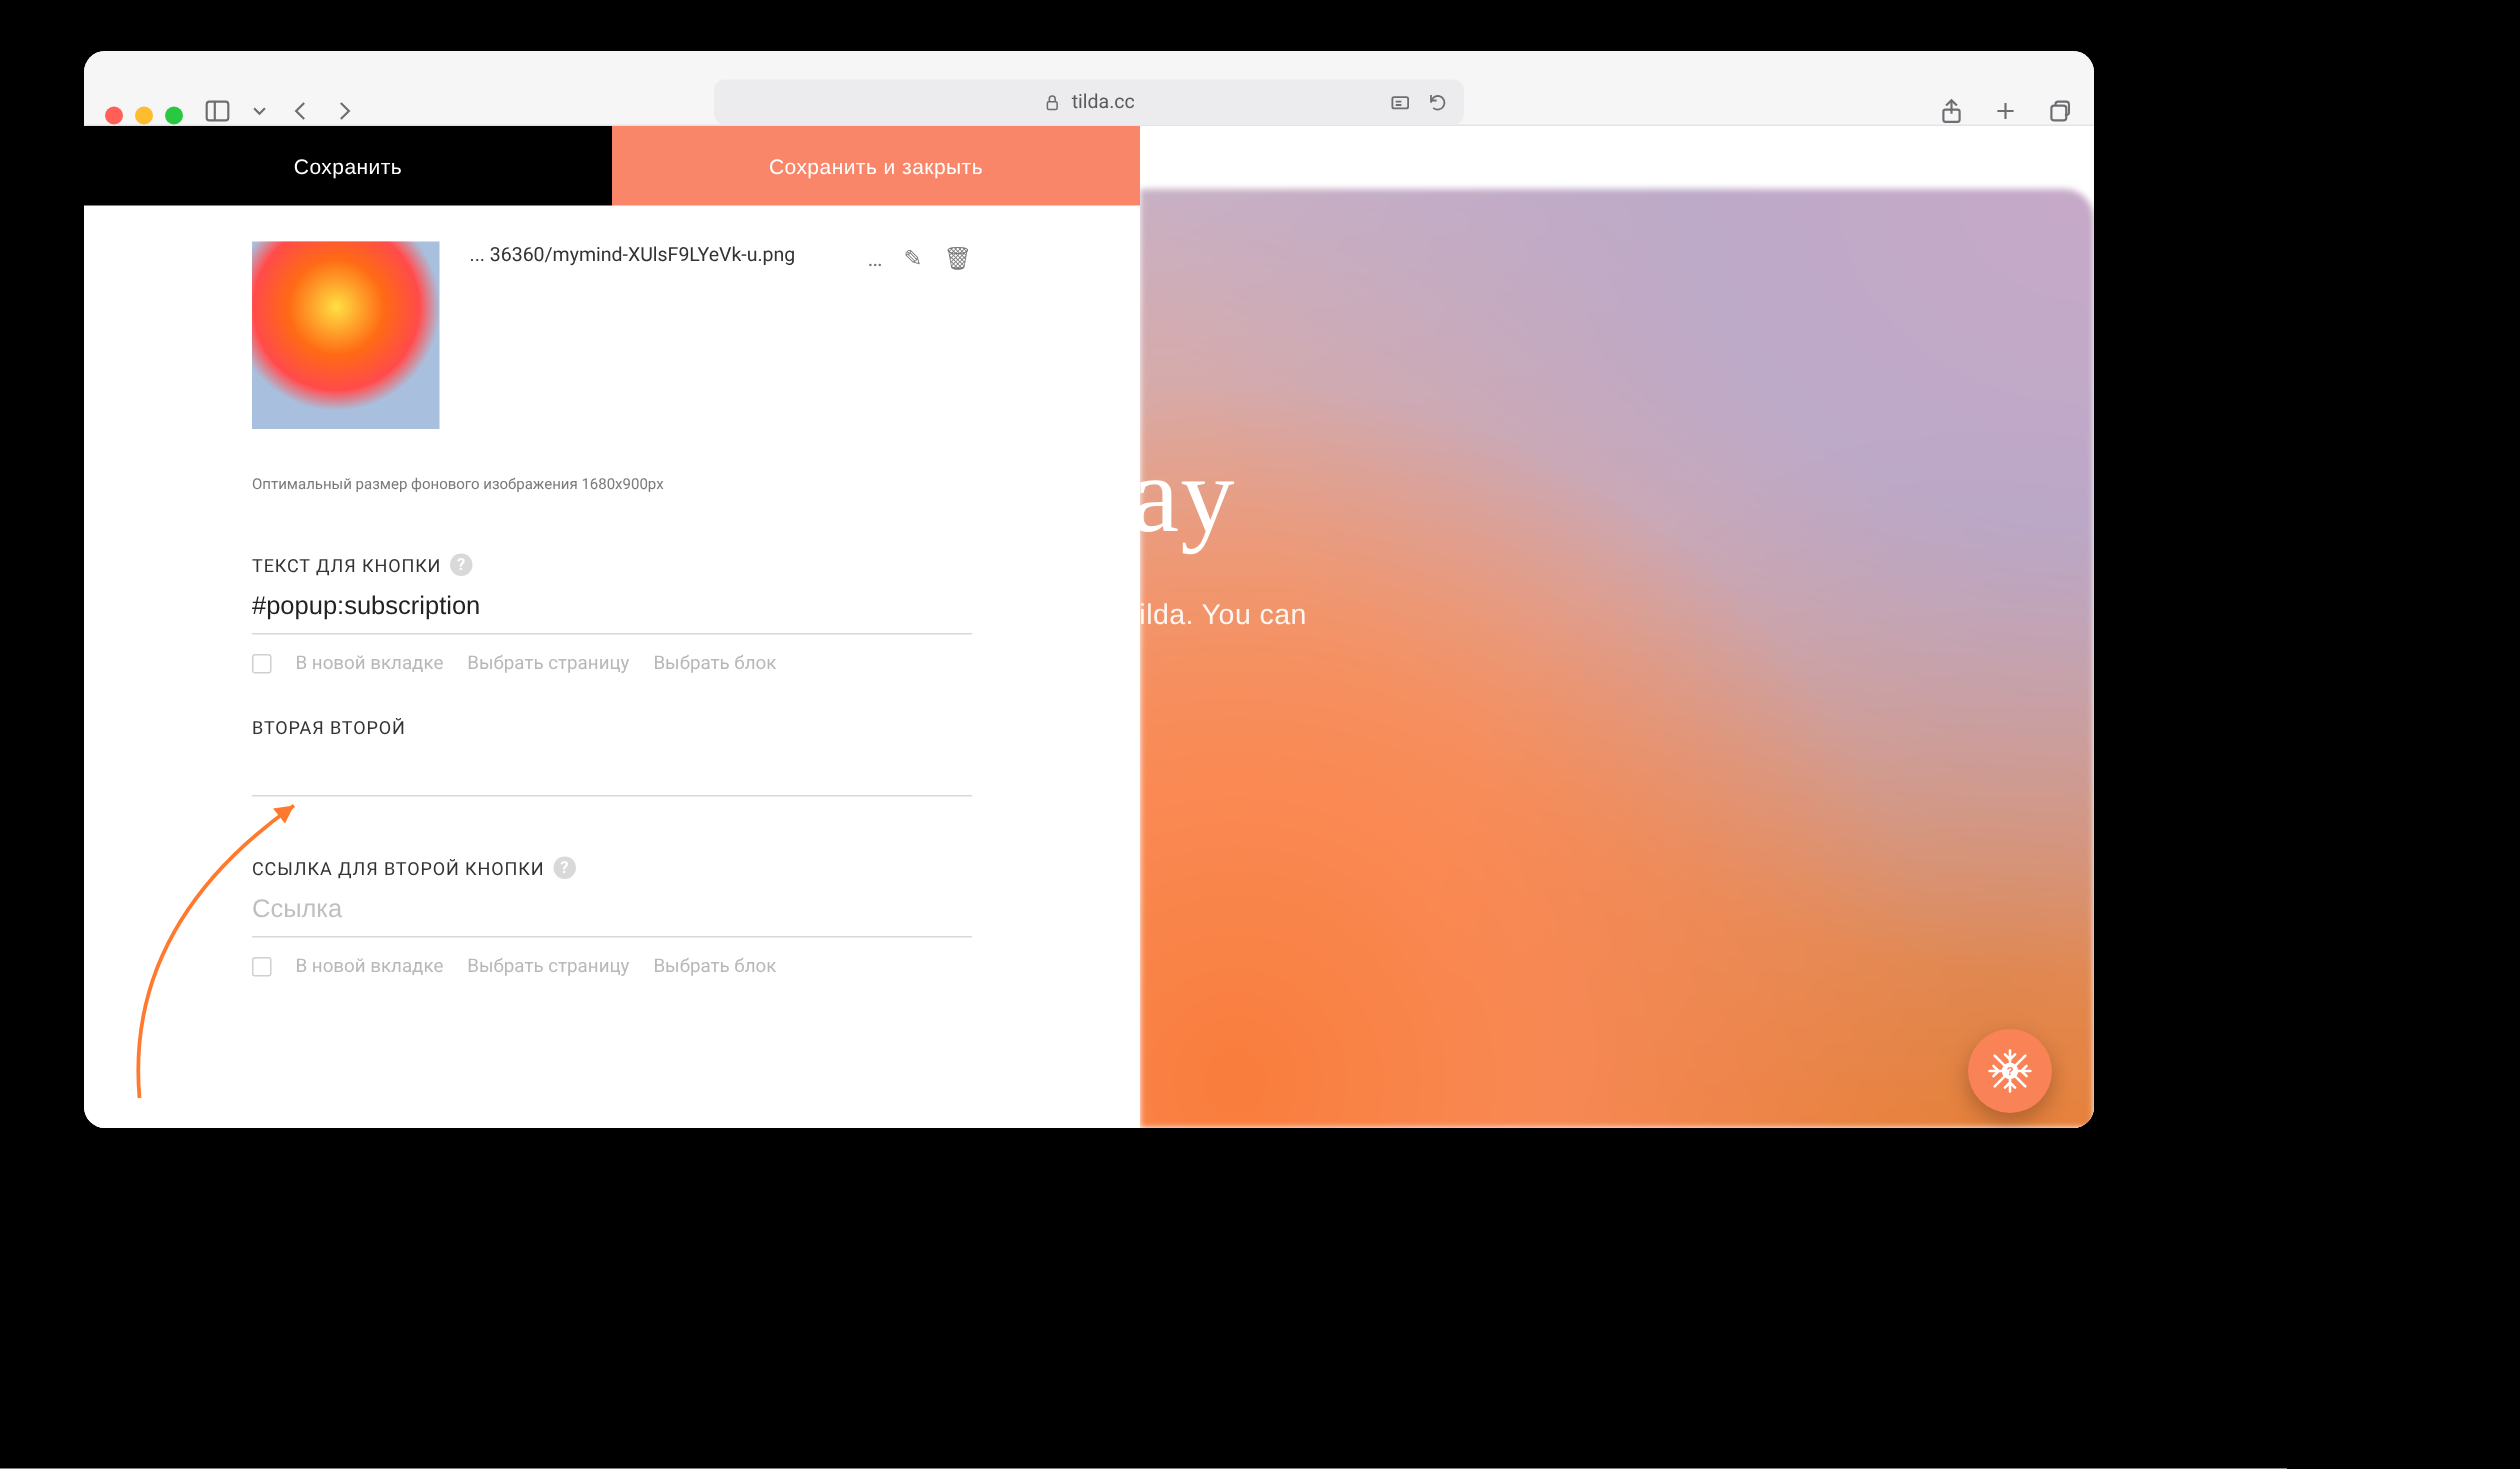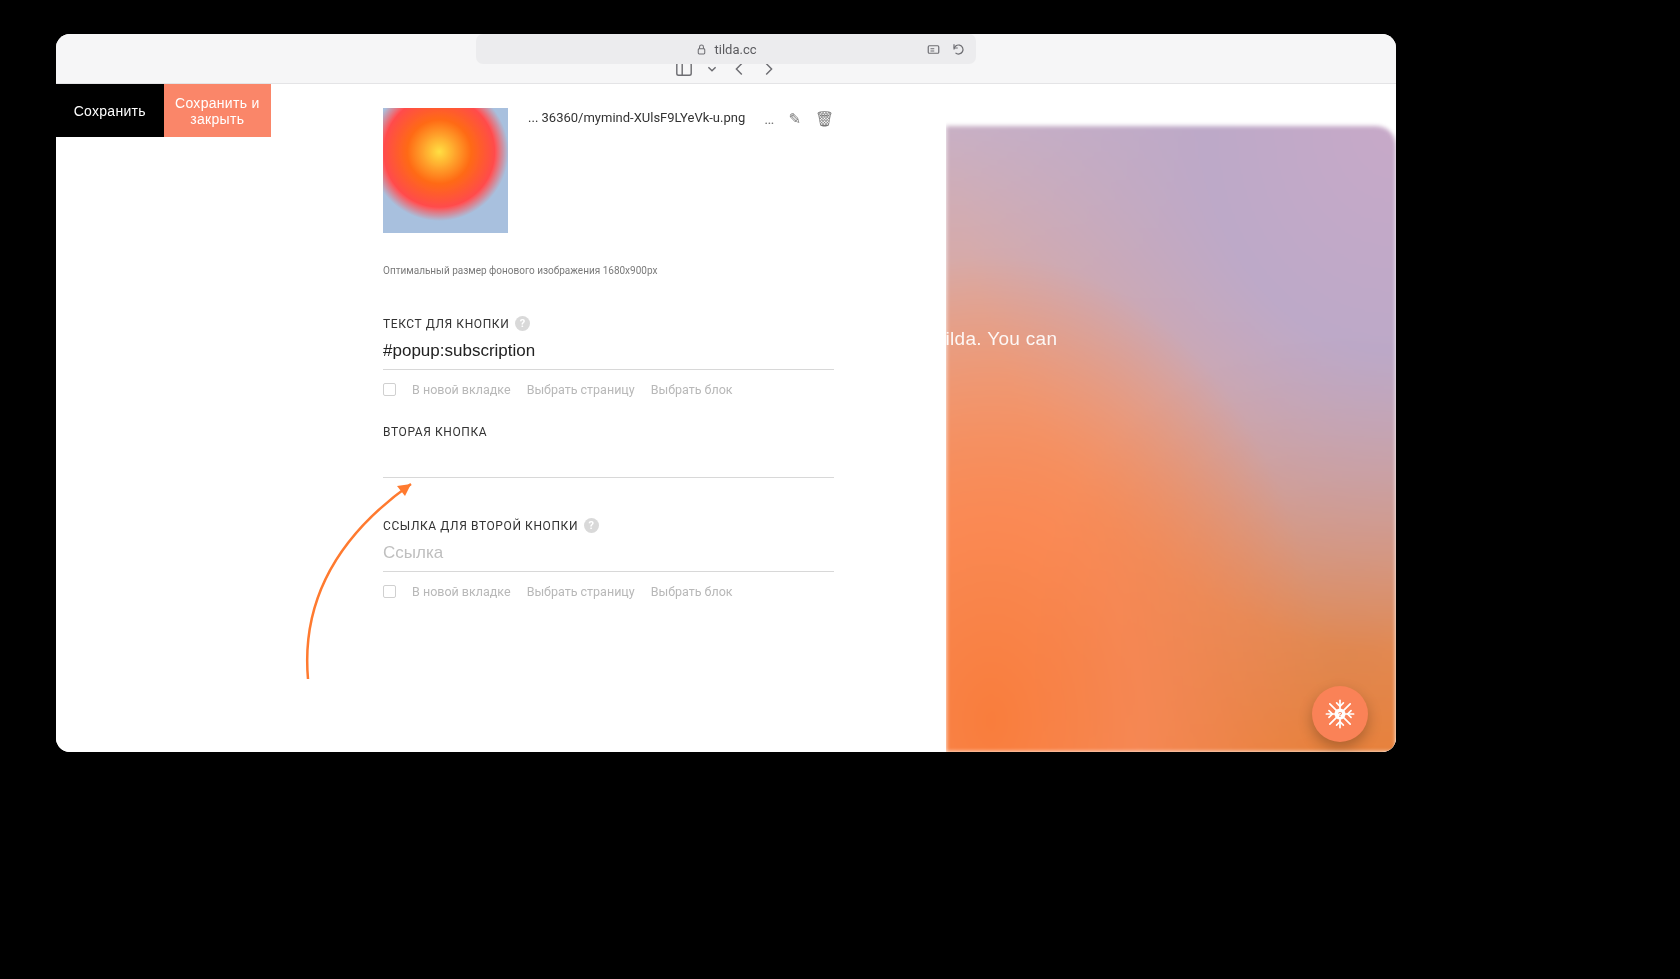--- a/index.html
+++ b/index.html
@@ -29,25 +29,24 @@
     overflow: hidden;
     display: flex;
     flex-direction: column;
   }
   
   .chrome {
     height: 50px;
     background: #f6f6f7;
     border-bottom: 1px solid #e4e4e6;
     display: flex;
-    align-items: center;
+    align-items: flex-end;
     padding: 0 14px;
     gap: 14px;
     position: relative;
-    flex-direction: column;
   }
   .traffic { display: flex; gap: 8px; }
   .dot { width: 12px; height: 12px; border-radius: 50%; }
   .dot.red { background: #ff5f57; }
   .dot.yellow { background: #febc2e; }
   .dot.green { background: #28c840; }
   .chrome .group { display: flex; align-items: center; gap: 10px; color: #6d6d72; }
   .chrome .ico { width: 18px; height: 18px; display:inline-flex; align-items:center; justify-content:center; }
   .chrome svg { stroke: #6d6d72; fill: none; stroke-width: 1.6; }
   .addr {
@@ -68,24 +67,24 @@
   .addr .right-ico { position:absolute; right:10px; display:flex; gap:10px; }
   .chrome .right { margin-left: auto; display:flex; gap:18px; }
   
   .content {
     flex: 1;
     display: flex;
     position: relative;
     overflow: hidden;
   }
   .panel {
-    width: 890px;
+    width: 704px;
     background: #fff;
     display: flex;
-    flex-direction: row;
+    flex-direction: column;
   }
   .actions {
     height: 53px;
     display: flex;
   }
   .actions button {
     flex: 1;
     border: none;
     font-size: 14px;
     letter-spacing: 0.3px;
@@ -288,21 +287,21 @@
             <input class="input" value="#popup:subscription" style="">
             <div class="subrow">
               <span class="chk"></span>
               <span class="lnk">В новой вкладке</span>
               <span class="lnk">Выбрать страницу</span>
               <span class="lnk">Выбрать блок</span>
             </div>
           </div>
 
           <div class="field tight">
-            <div class="label">ВТОРАЯ КНОПКА</div>
+            <div class="label">ВТОРАЯ ВТОРОЙ</div>
             <input class="input" value="" style="">
           </div>
 
           <div class="field">
             <div class="label">
               <span>ССЫЛКА ДЛЯ ВТОРОЙ КНОПКИ</span>
               <span class="help">?</span>
             </div>
             <input class="input" placeholder="Ссылка" style="">
             <div class="subrow">
@@ -317,20 +316,21 @@
             <path d="M 15 205 Q 5 90 118 10" stroke="#ff7a2f" stroke-width="2.5" fill="none"></path>
             <polygon points="118,10 104,12 112,22" fill="#ff7a2f"></polygon>
           </svg>
 
         </div>
       </div>
 
       <div class="preview">
         <div class="gradient"></div>
         <div class="prev-text">
+          <div class="big">ay</div>
           <div class="small">tilda. You can</div>
         </div>
       </div>
 
       <div class="help-bubble">
         <svg viewBox="0 0 40 40">
           <g stroke="#fff" stroke-width="2" fill="none" stroke-linecap="round">
             <line x1="20" y1="4" x2="20" y2="36"></line>
             <line x1="4" y1="20" x2="36" y2="20"></line>
             <line x1="8" y1="8" x2="32" y2="32"></line>

